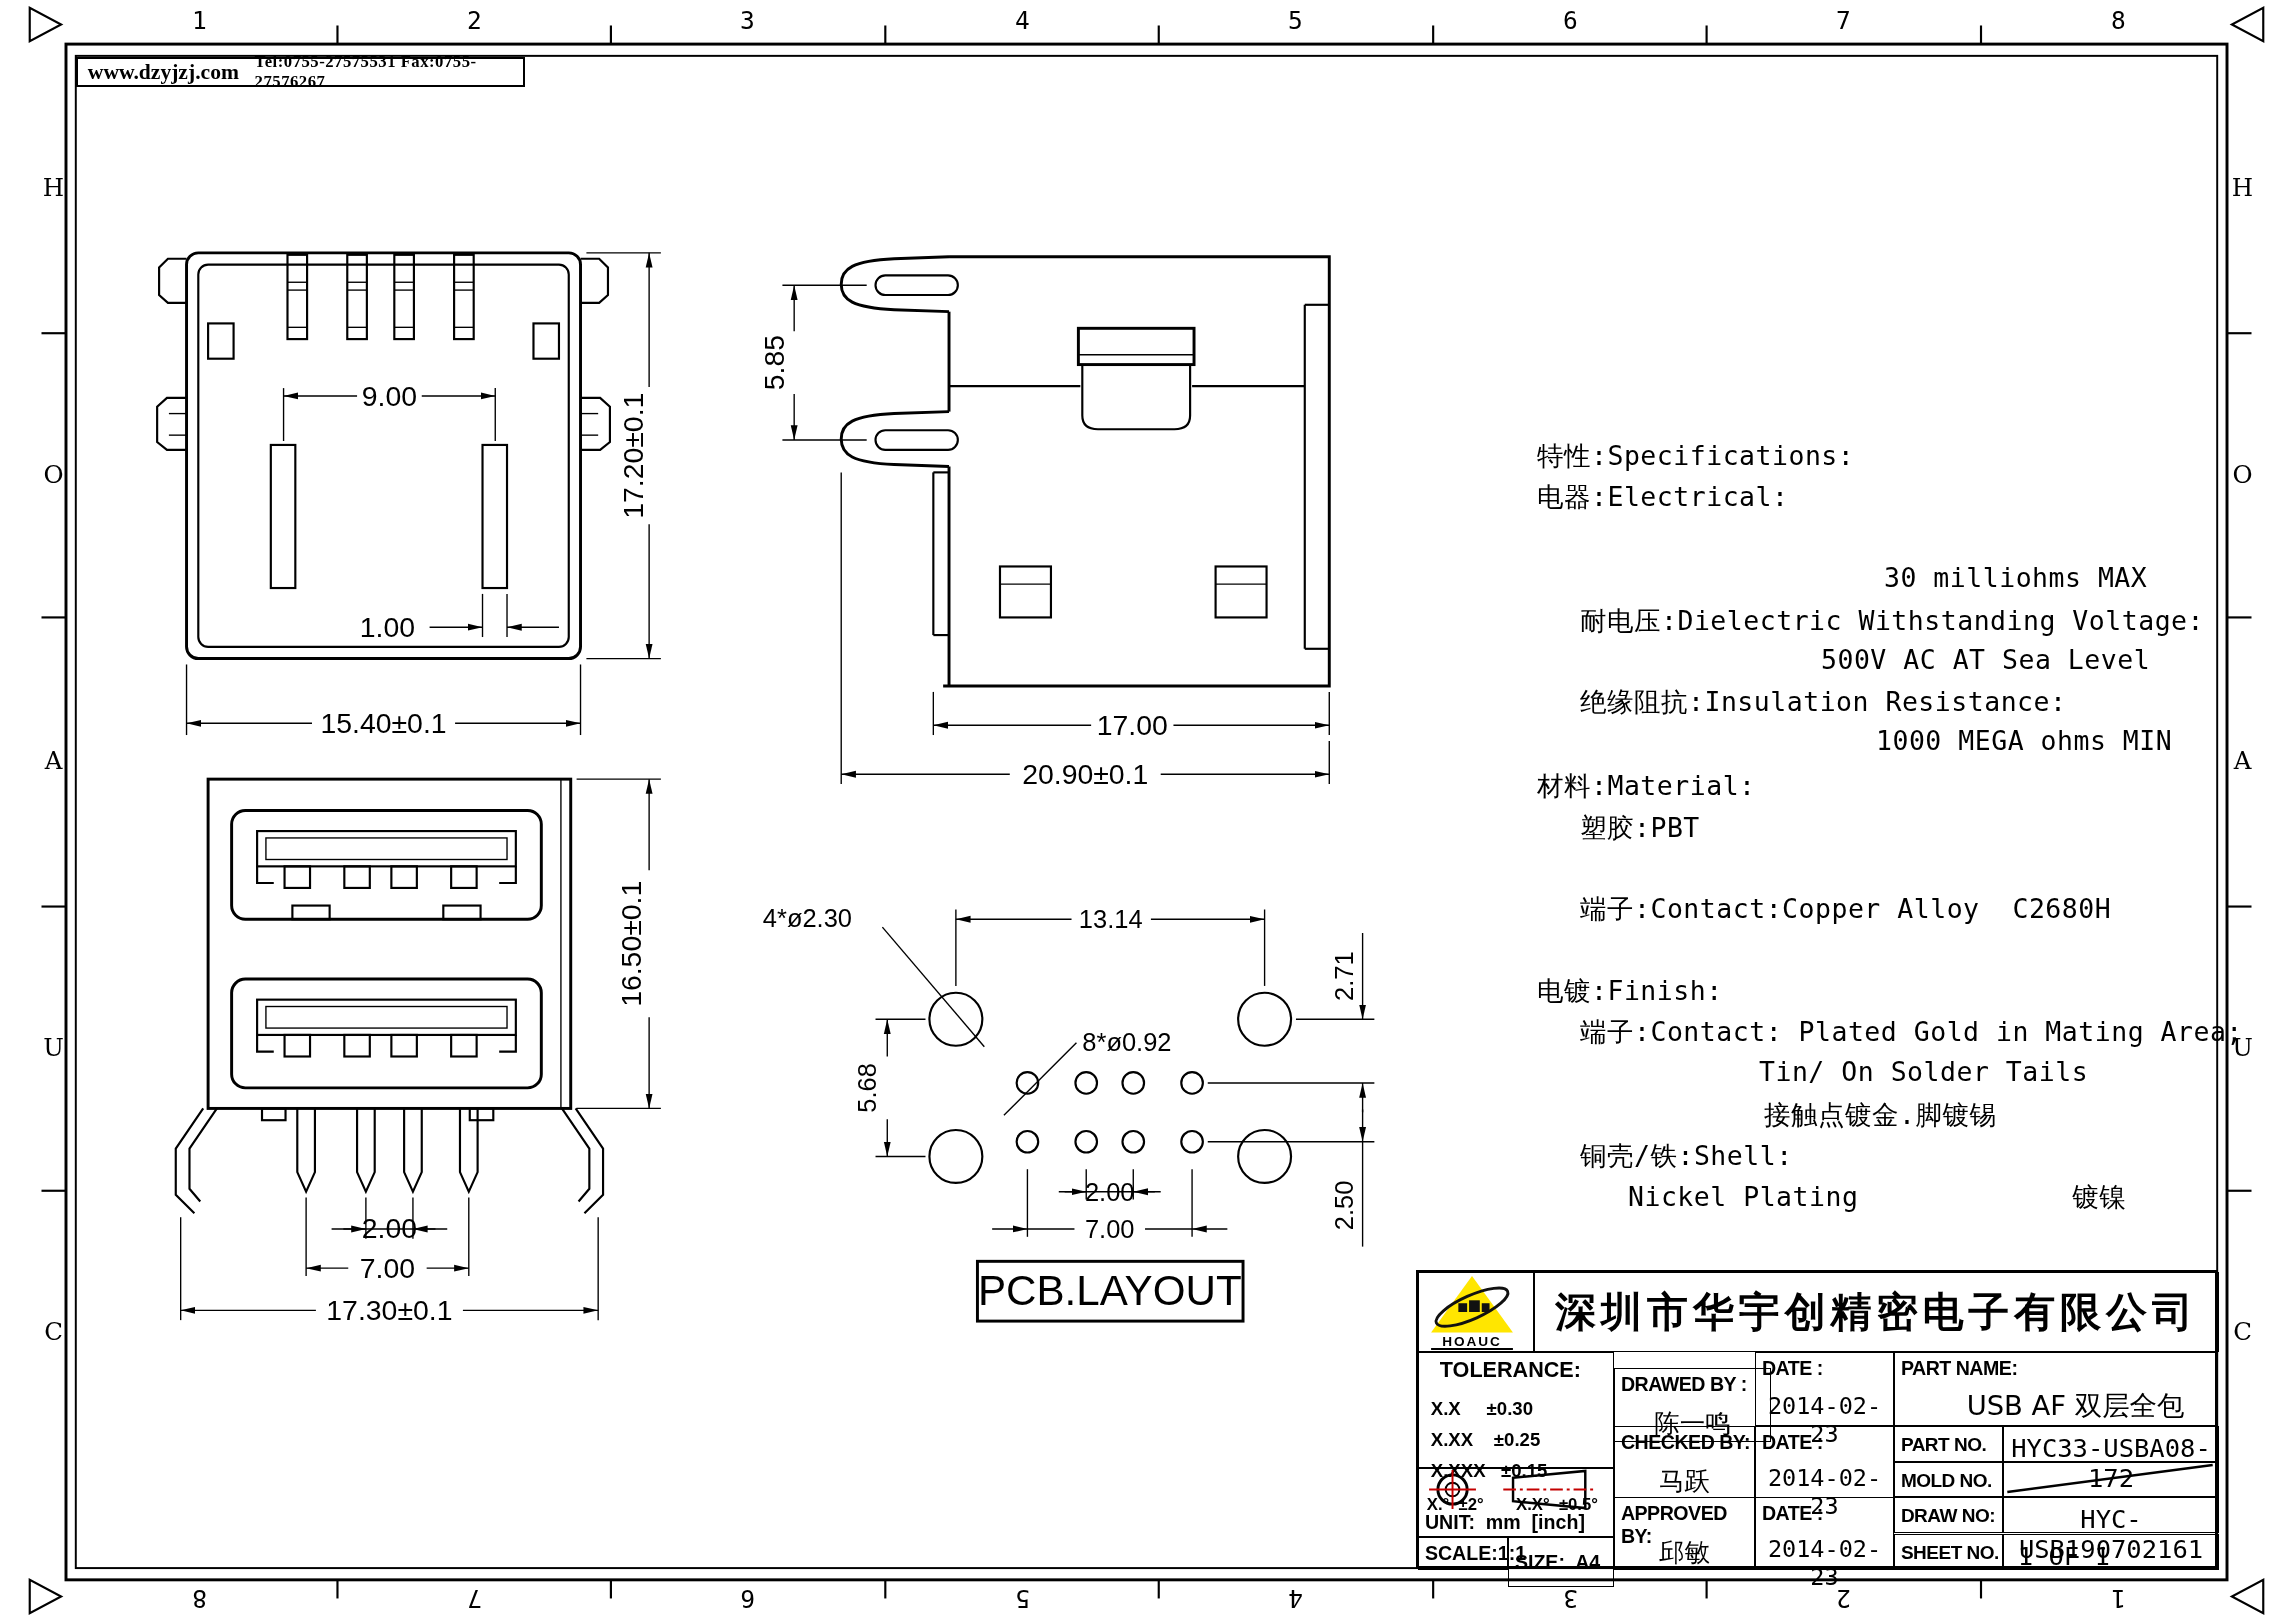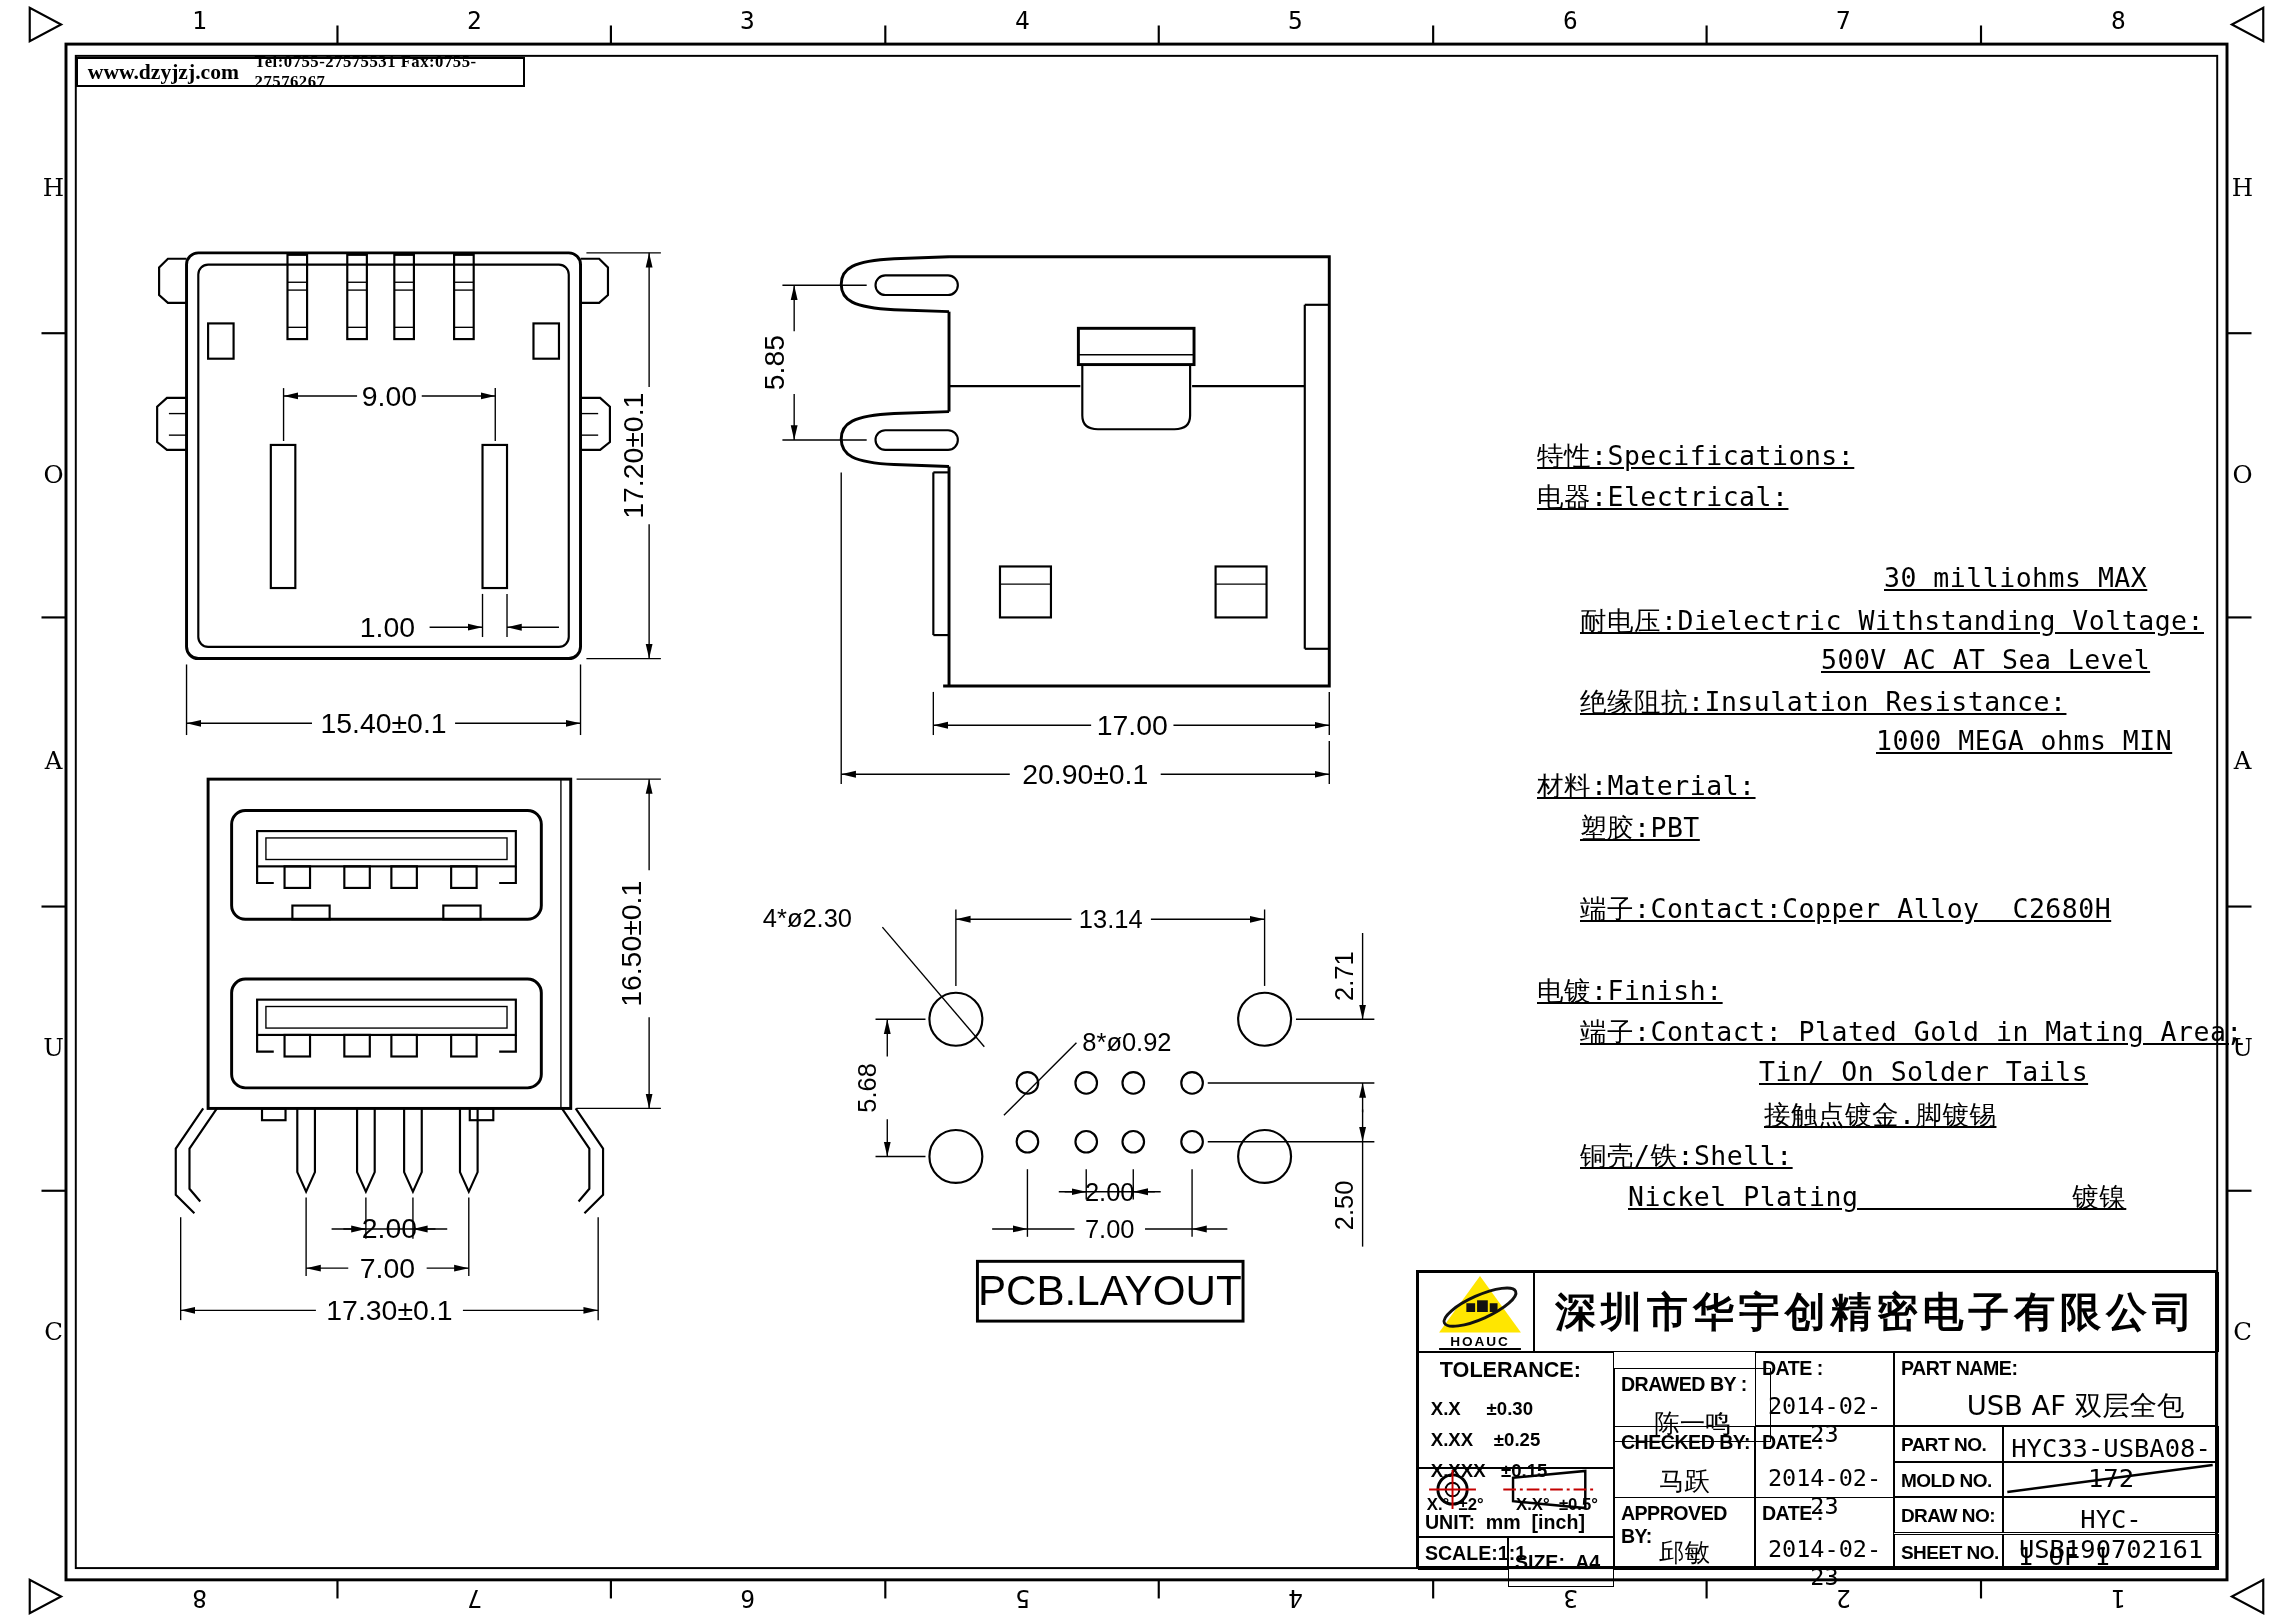--- a/index.html
+++ b/index.html
@@ -18,39 +18,39 @@
   
   .rnum{position:absolute;width:39px;text-align:center;font:24.5px "DejaVu Sans Mono",monospace;}
   .rnum.flip{transform:rotate(180deg);}
   .rletter{position:absolute;width:39px;text-align:center;font:24.5px "DejaVu Serif",serif;}
   
   .webbar{position:absolute;left:76px;top:57px;width:449px;height:30px;border:2.9px solid #000;
           display:flex;align-items:center;gap:15.7px;padding-left:9.8px;box-sizing:border-box;background:#fff;}
   .webbar .url{font:bold 21.6px "Liberation Serif",serif;}
   .webbar .tel{font:bold 16.7px "Liberation Serif",serif;letter-spacing:0.5px;}
   
-  .spec{position:absolute;font:26.5px "DejaVu Sans Mono",monospace;white-space:pre;letter-spacing:0.5px;text-decoration:underline;}
+  .spec{position:absolute;font:26.5px "DejaVu Sans Mono",monospace;white-space:pre;letter-spacing:0.5px;}
   
   .tb{position:absolute;left:1416px;top:1270px;width:801px;height:298px;box-sizing:border-box;
       border:2.9px solid #000;background:#fff;}
   .tb .cell{position:absolute;box-sizing:border-box;border:1.6px solid #000;}
   .tb .lbl{font:bold 19.6px "Liberation Sans",sans-serif;padding:3.9px 0 0 5.9px;letter-spacing:-0.5px;}
   .tb .lbl.sm{font-size:19px;}
   .tb .val{position:absolute;left:0;right:0;text-align:center;}
   .cjk{font:25.5px "DejaVu Sans",sans-serif;}
   .mono{font:25.5px "DejaVu Sans Mono",monospace;}
   .company{display:flex;align-items:center;justify-content:center;height:100%;
            font:bold 41px "DejaVu Sans",sans-serif;letter-spacing:4.9px;}
   .tol-title{font:bold 21.6px "Liberation Sans",sans-serif;padding:3.9px 0 5.9px 7.8px;margin-left:13px;}
   .tol-row{font:bold 18.6px "Liberation Sans",sans-serif;padding:1px 0 0 11.8px;white-space:pre;margin-top:8px;}
   .tol-ang{font:bold 16.7px "Liberation Sans",sans-serif;padding:13.7px 0 0 7.8px;white-space:pre;}
   .unitline{position:absolute;left:5.9px;bottom:2px;font:bold 19.6px "Liberation Sans",sans-serif;white-space:pre;}
   .scaleline{display:flex;align-items:center;height:100%;padding-left:5.9px;
              font:bold 19.6px "Liberation Sans",sans-serif;white-space:pre;}
-  .logo-wrap{display:flex;align-items:center;justify-content:flex-end;height:100%;}
+  .logo-wrap{display:flex;align-items:center;justify-content:flex-start;height:100%;}
 </style>
 </head>
 <body>
 
 <div class="sheet">
 
   <svg width="2293" height="1621" viewBox="0 0 2339 1654">
     <rect x="67" y="45" width="2205" height="1567" class="frame" stroke-width="3"></rect>
     <rect x="77" y="57" width="2185" height="1543" class="frame" stroke-width="2"></rect>
 

